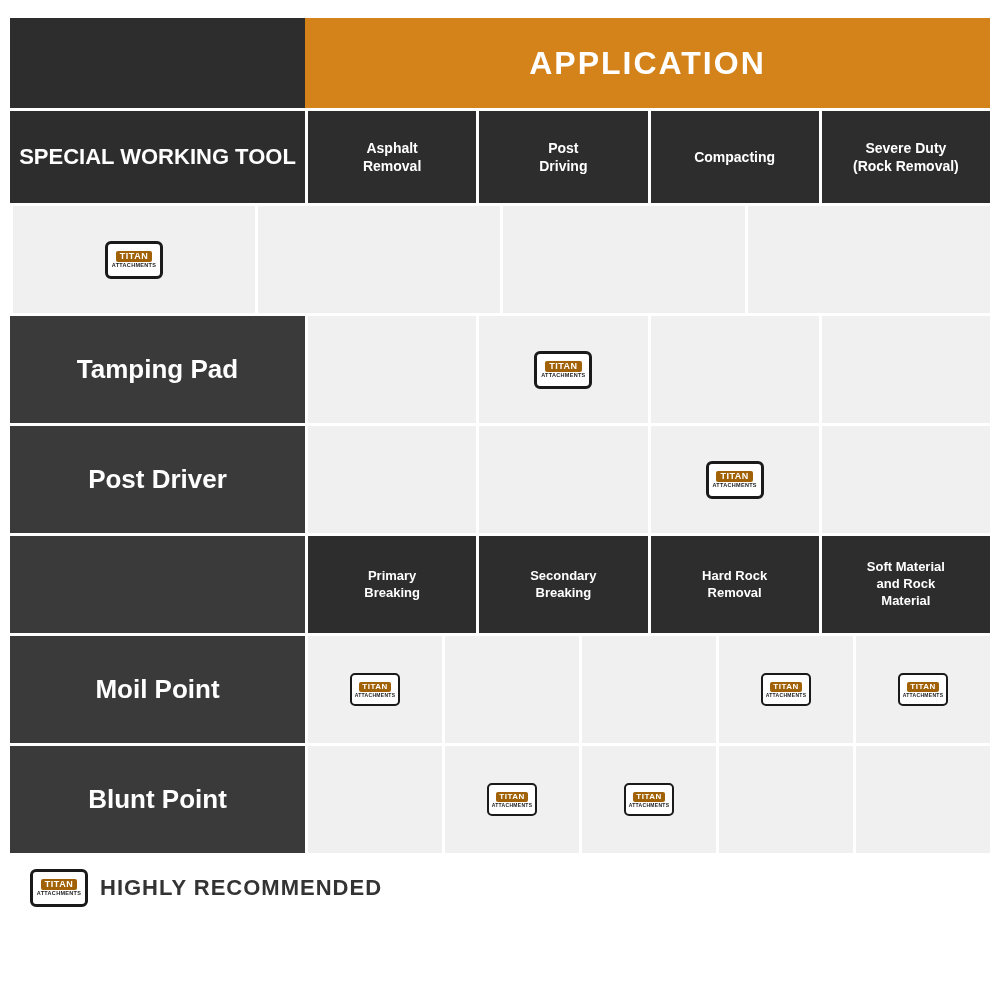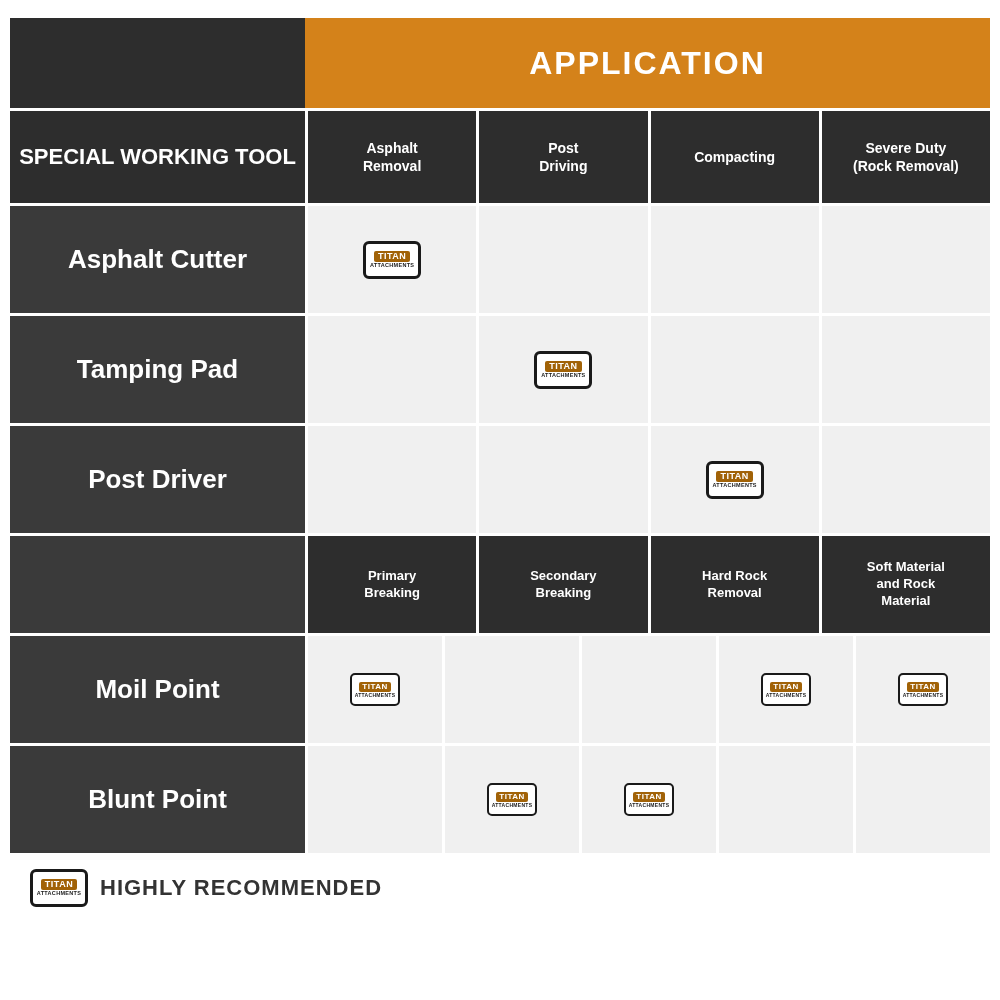--- a/index.html
+++ b/index.html
@@ -232,23 +232,20 @@
     </div>
     <div class="app-cols">
       <div class="app-col">Asphalt<br>Removal</div>
       <div class="app-col">Post<br>Driving</div>
       <div class="app-col">Compacting</div>
       <div class="app-col">Severe Duty<br>(Rock Removal)</div>
     </div>
   </div>
 
   <div class="data-row">
-    <div class="row-label">
-      <span>Asphalt Cutter</span>
-    </div>
     <div class="row-cells">
       <div class="data-cell">
         <div class="titan-badge">
           <div class="titan-badge-top">TITAN</div>
           <div class="titan-badge-bottom">ATTACHMENTS</div>
         </div>
       </div>
       <div class="data-cell"></div>
       <div class="data-cell"></div>
       <div class="data-cell"></div>

